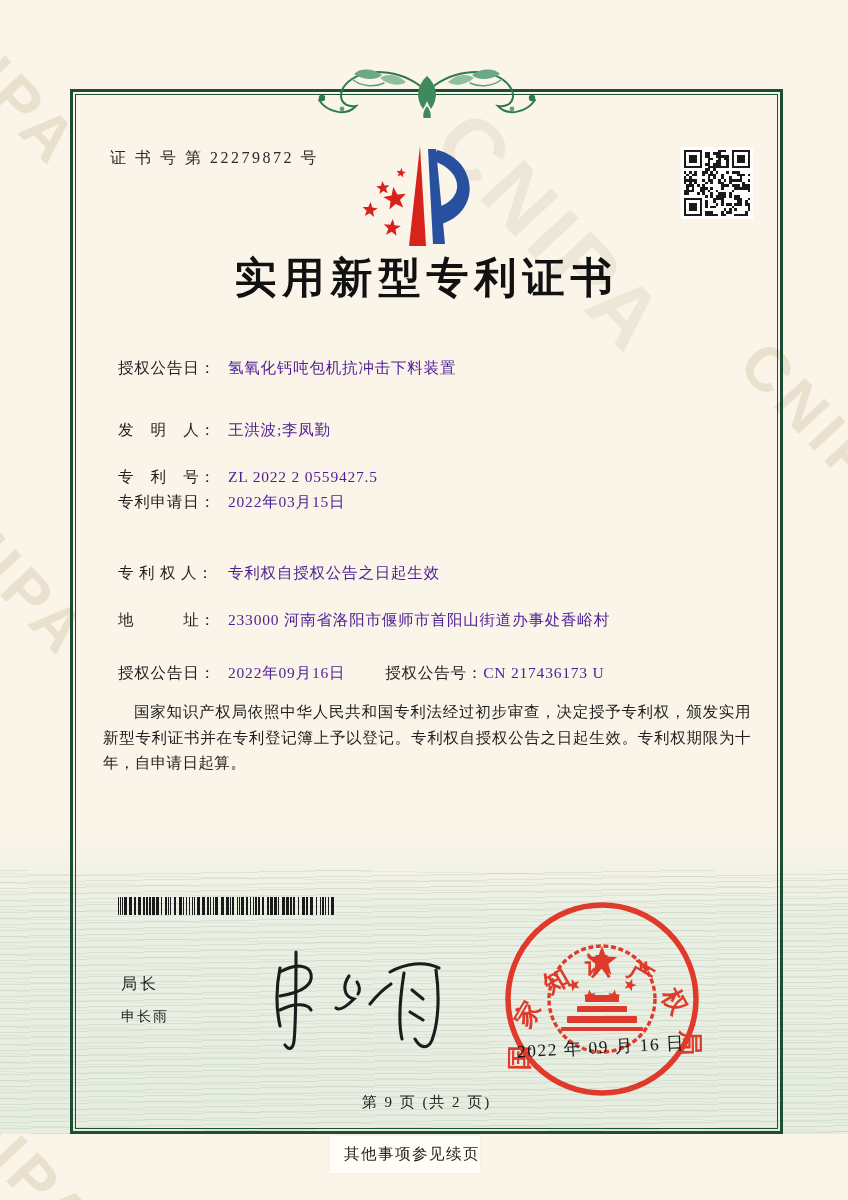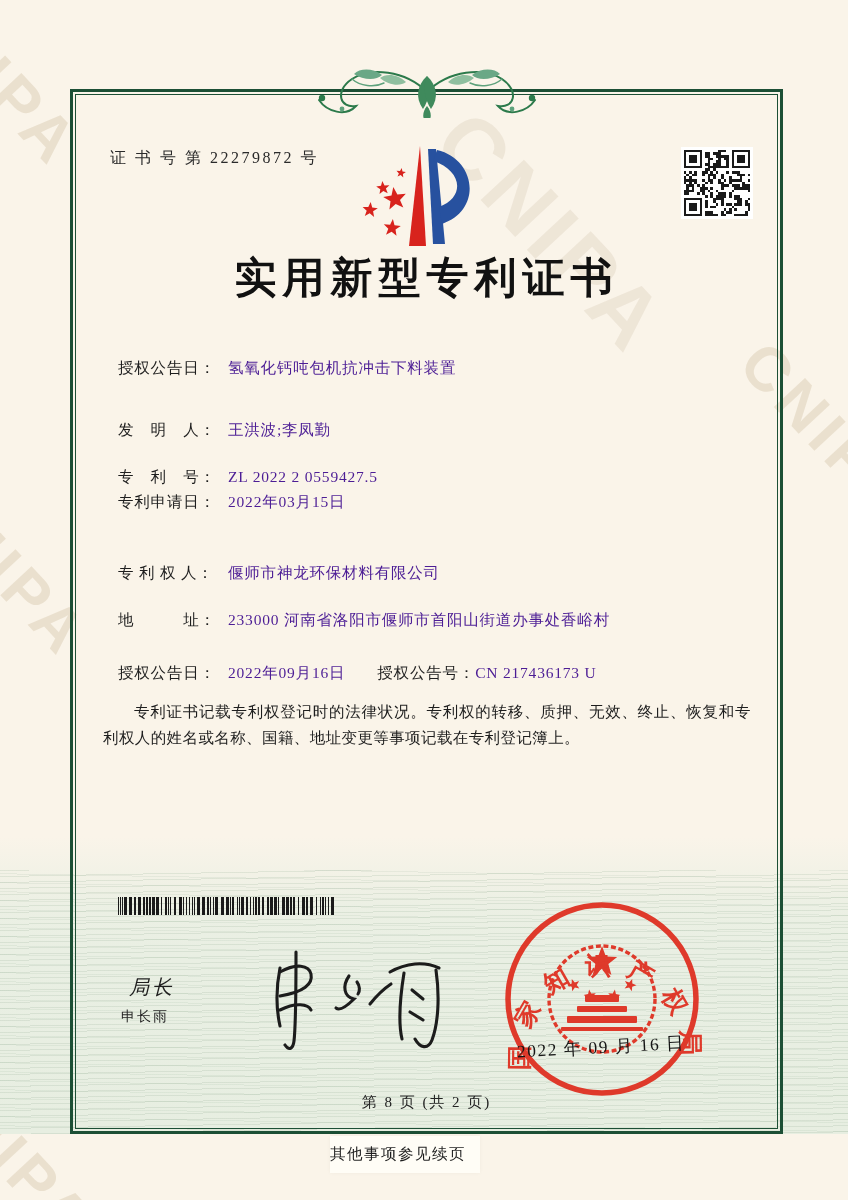--- a/index.html
+++ b/index.html
@@ -46,39 +46,39 @@
   .logo{left:352px;top:134px;}
   .qr{left:681px;top:147px;width:72px;height:72px;background:#fff;padding:0;}
   .title{
     left:70px;top:250px;width:713px;text-align:center;
     font-size:42px;font-weight:bold;letter-spacing:6px;color:#111;
   }
   
   .frow{position:absolute;left:118px;font-size:15.5px;letter-spacing:.8px;white-space:nowrap;}
   .flabel{display:inline-block;width:110px;white-space:pre;}
   .fval{color:#4c1d95;font-family:Liberation Serif, serif;}
-  .flabel2{margin-left:32px;}
+  .flabel2{margin-left:40px;}
   
   .paras{left:103px;top:699px;width:648px;font-size:15.5px;line-height:25.5px;
          text-align:justify;letter-spacing:.4px;}
   .paras p{margin:0;text-indent:31px;}
   
   .barcode{left:118px;top:897px;width:222px;height:18px;}
   .barcode i{position:absolute;top:0;bottom:0;background:#1a1a1a;}
   
-  .signer-title{left:129px;top:974px;font-size:20px;letter-spacing:3px;font-style:italic;}
+  .signer-title{left:121px;top:974px;font-size:16px;letter-spacing:3px;}
   .signer-name{left:121px;top:1008px;font-size:14px;letter-spacing:2px;}
   .sig{left:252px;top:946px;}
   
   .seal{left:499px;top:896px;}
   
   .pageinfo{left:70px;top:1093px;width:713px;text-align:center;font-size:15px;letter-spacing:2px;color:#222;}
   .note{
     left:330px;top:1136px;width:150px;padding:8px 0;background:#fffdf6;
-    text-align:left;font-size:15.5px;letter-spacing:1.5px;box-shadow:0 0 4px rgba(0,0,0,.04);
+    text-align:right;font-size:15.5px;letter-spacing:1.5px;box-shadow:0 0 4px rgba(0,0,0,.04);
   }
 </style>
 </head>
 <body>
 
 <div class="wm wm1">CNIPA</div>
 <div class="wm wm2">CNIPA</div>
 <div class="wm wm3">CNIPA</div>
 <div class="wm wm4">CNIPA</div>
 <div class="wm wm5">CNIPA</div>
@@ -345,31 +345,31 @@
 <div class="frow" style="top:420px">
   <span class="flabel">发　明　人：</span><span class="fval">王洪波;李凤勤</span>
 </div>
 <div class="frow" style="top:467px">
   <span class="flabel">专　利　号：</span><span class="fval">ZL 2022 2 0559427.5</span>
 </div>
 <div class="frow" style="top:492px">
   <span class="flabel">专利申请日：</span><span class="fval">2022年03月15日</span>
 </div>
 <div class="frow" style="top:563px">
-  <span class="flabel">专 利 权 人：</span><span class="fval">偃师市神龙环保材料有限公司</span>
+  <span class="flabel">专 利 权 人：</span><span class="fval">专利权自授权公告之日起生效</span>
 </div>
 <div class="frow" style="top:610px">
   <span class="flabel">地　　　址：</span><span class="fval">233000 河南省洛阳市偃师市首阳山街道办事处香峪村</span>
 </div>
 <div class="frow" style="top:663px">
   <span class="flabel">授权公告日：</span><span class="fval">2022年09月16日</span><span class="flabel2">授权公告号：</span><span class="fval">CN 217436173 U</span>
 </div>
 
 <div class="abs paras">
-  <p>专利证书记载专利权登记时的法律状况。专利权的转移、质押、无效、终止、恢复和专利权人的姓名或名称、国籍、地址变更等事项记载在专利登记簿上。</p>
+  <p>国家知识产权局依照中华人民共和国专利法经过初步审查，决定授予专利权，颁发实用新型专利证书并在专利登记簿上予以登记。专利权自授权公告之日起生效。专利权期限为十年，自申请日起算。</p>
 </div>
 
 <div class="abs barcode">
     <i style="left:0px;width:1px"></i>
     <i style="left:2px;width:1px"></i>
     <i style="left:4px;width:1px"></i>
     <i style="left:6px;width:3px"></i>
     <i style="left:11px;width:3px"></i>
     <i style="left:16px;width:2px"></i>
     <i style="left:20px;width:3px"></i>
@@ -464,14 +464,14 @@
       <rect x="68" y="120" width="70" height="7" rx="1"></rect>
       <rect x="62" y="131" width="82" height="4" rx="1"></rect>
     </g>
     <text font-size="25" font-weight="bold" fill="#df2b1c" letter-spacing="15" font-family="Liberation Serif,DejaVu Serif,serif">
       <textPath href="#sealArc" startOffset="50%" text-anchor="middle">国家知识产权局</textPath>
     </text>
   </g>
   <text x="102" y="157" text-anchor="middle" font-size="17.5" letter-spacing="1.5" fill="#151515" transform="rotate(-3 102 152)" font-family="Liberation Serif,DejaVu Serif,serif">2022 年 09 月 16 日</text>
 </svg>
 
-<div class="abs pageinfo">第 8 页 (共 2 页)</div>
+<div class="abs pageinfo">第 9 页 (共 2 页)</div>
 <div class="abs note">其他事项参见续页</div>
 
 </body></html>

